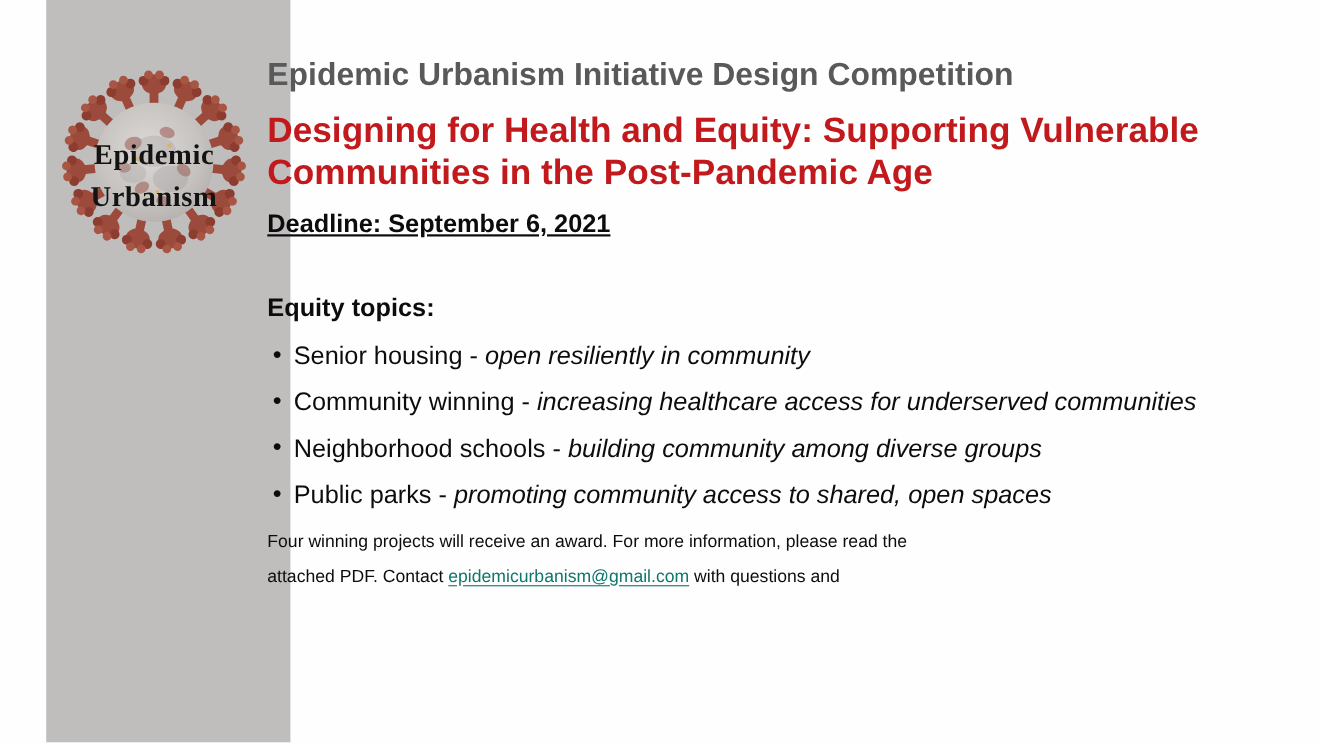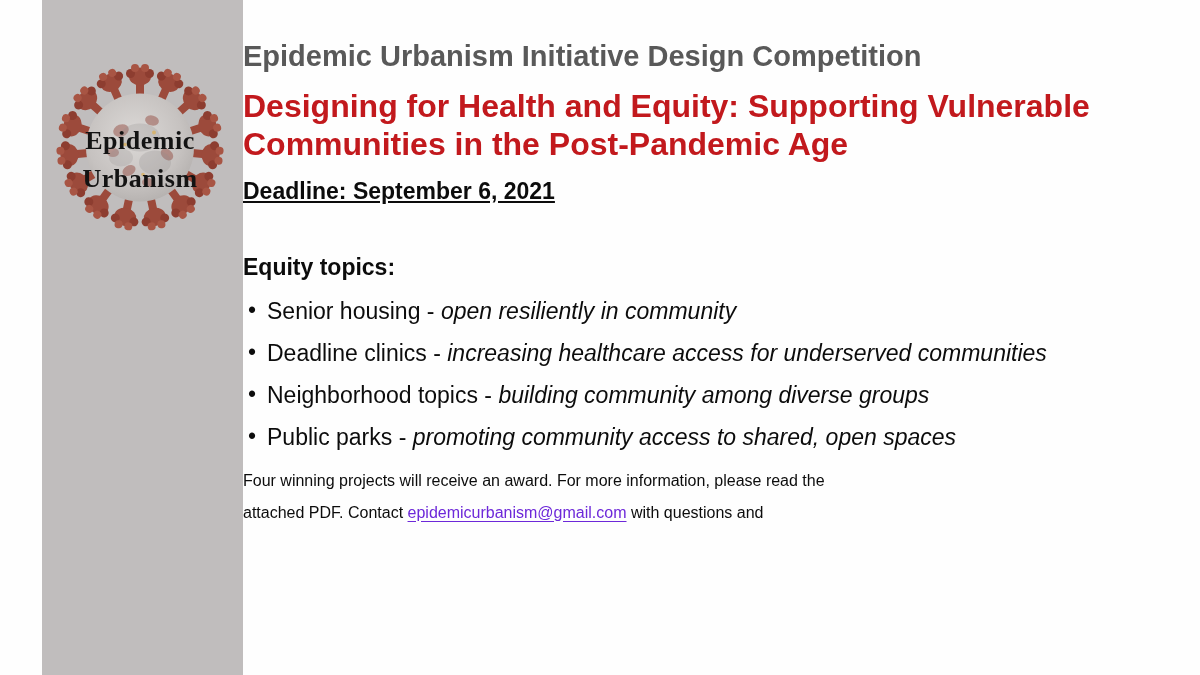--- a/index.html
+++ b/index.html
@@ -9,38 +9,38 @@
     background: #fefefe;
     overflow: hidden;
     position: relative;
     font-family: "Liberation Sans", sans-serif;
     color: #0c0c0c;
   }
 
   
   .sidebar {
     position: absolute; left: 42px; top: 0;
-    width: 201px; height: 675px;
+    width: 222px; height: 675px;
     background: #c0bdbd;
   }
   .logo-wrap { position: absolute; left: 13px; top: 60px; width: 170px; height: 175px; }
   .logo-text {
     position: absolute; left: 13px; top: 122px; width: 170px;
     text-align: center;
     font-family: "Liberation Serif", serif;
     font-weight: bold;
     font-size: 26px; line-height: 38px;
     color: #131313;
     letter-spacing: 0.5px;
   }
   .logo-text span { display: block; }
 
   
   .content {
-    position: absolute; left: 243px; top: 0;
+    position: absolute; left: 243px; top: 12px;
     width: 950px;
     padding-top: 39px;
   }
   .title {
     margin: 0 0 13px 0;
     font-size: 29px; line-height: 35px;
     font-weight: bold;
     color: #595959;
     white-space: nowrap;
   }
@@ -79,21 +79,21 @@
     white-space: nowrap;
   }
   .registration .underlined {
     text-decoration: underline;
     text-underline-offset: 3px;
     text-decoration-thickness: 1.5px;
   }
   .para { margin: 0; font-size: 16px; line-height: 31.5px; }
   .para .pline { display: block; white-space: nowrap; }
   .email-link {
-    color: #6d28d9;
+    color: #0f766e;
     text-decoration: underline;
     text-underline-offset: 3px;
     cursor: pointer;
   }
 </style>
 </head>
 <body>
 
 <div class="sidebar">
   <div class="logo-wrap">
@@ -161,24 +161,24 @@
 
   <p class="deadline">Deadline: September 6, 2021</p>
 
   <p class="topics-heading">Equity topics:</p>
 
   <ul class="topics">
     <li>
       <span class="marker">•</span><span>Senior housing - </span><span class="detail">open resiliently in community</span>
     </li>
     <li>
-      <span class="marker">•</span><span>Deadline clinics - </span><span class="detail">increasing healthcare access for underserved communities</span>
+      <span class="marker">•</span><span>Community winning - </span><span class="detail">increasing healthcare access for underserved communities</span>
     </li>
     <li>
-      <span class="marker">•</span><span>Neighborhood topics - </span><span class="detail">building community among diverse groups</span>
+      <span class="marker">•</span><span>Neighborhood schools - </span><span class="detail">building community among diverse groups</span>
     </li>
     <li>
       <span class="marker">•</span><span>Public parks - </span><span class="detail">promoting community access to shared, open spaces</span>
     </li>
   </ul>
 
 
   <p class="para">
     <span class="pline">Four winning projects will receive an award. For more information, please read the</span>
     <span class="pline"><span>attached PDF. Contact </span><a class="email-link">epidemicurbanism@gmail.com</a><span> with questions and</span></span>

